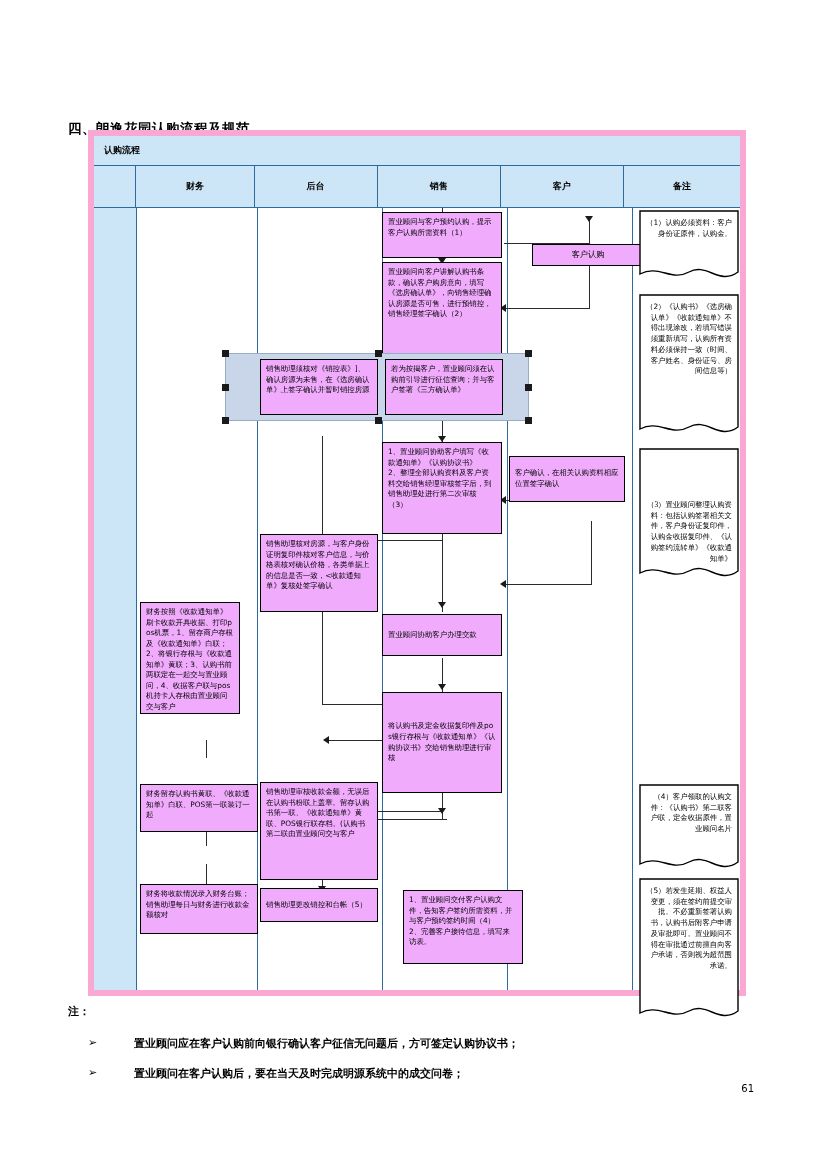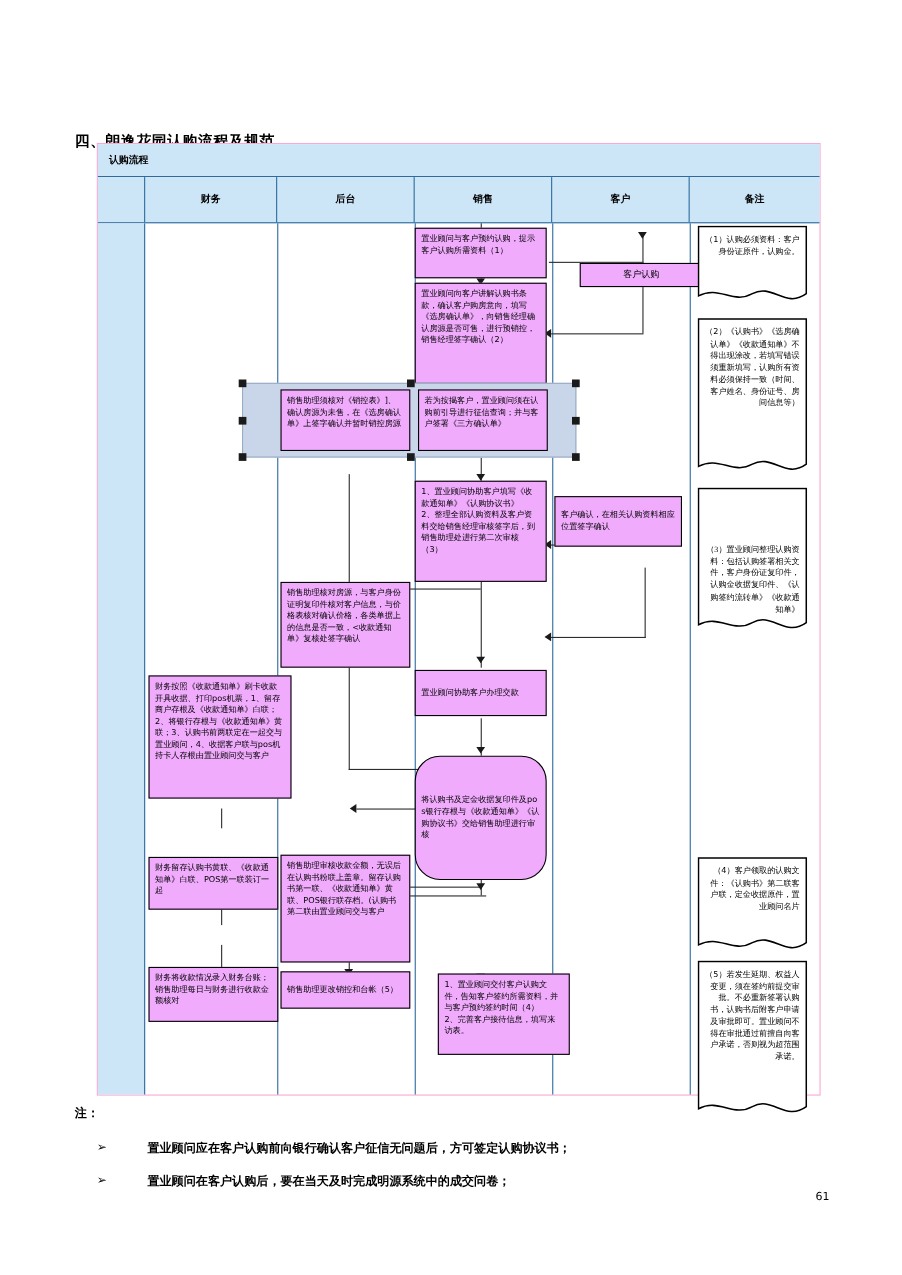--- a/index.html
+++ b/index.html
@@ -32,21 +32,21 @@
     white-space: nowrap;
     margin-top: 40px;
   }
   
   .flow-frame {
     position: absolute;
     left: 88px;
     top: 130px;
     width: 658px;
     height: 866px;
-    border: 1px solid #f9a8d4;
+    border: 6px solid #f9a8d4;
     box-sizing: border-box;
     background: #ffffff;
   }
   .flow-caption {
     position: absolute;
     left: 0; top: 0;
     width: 100%;
     height: 30px;
     background: #cde6f7;
     border-bottom: 1px solid #2d6b9f;
@@ -306,23 +306,23 @@
 
     <div class="node" style="left:288px; top:306px; width:120px; height:92px; white-space:pre-line;">1、置业顾问协助客户填写《收款通知单》《认购协议书》
 2、整理全部认购资料及客户资料交给销售经理审核签字后，到销售助理处进行第二次审核（3）</div>
 
     <div class="node" style="left:166px; top:398px; width:118px; height:78px;">销售助理核对房源，与客户身份证明复印件核对客户信息，与价格表核对确认价格，各类单据上的信息是否一致，&lt;收款通知单》复核处签字确认</div>
 
     <div class="node vcenter" style="left:415px; top:320px; width:116px; height:46px;">客户确认，在相关认购资料相应位置签字确认</div>
 
     <div class="node vcenter" style="left:288px; top:478px; width:120px; height:42px;">置业顾问协助客户办理交款</div>
 
-    <div class="node vcenter" style="left:288px; top:556px; width:120px; height:113px;border-radius:23px;">将认购书及定金收据复印件及pos银行存根与《收款通知单》《认购协议书》交给销售助理进行审核</div>
-
-    <div class="node" style="left:46px; top:483px; width:130px; height:112px;">财务按照《收款通知单》刷卡收款开具收据、打印pos机票，1、留存商户存根及《收款通知单》白联；2、将银行存根与《收款通知单》黄联；3、认购书前两联定在一起交与置业顾问，4、收据客户联与pos机持卡人存根由置业顾问交与客户</div>
+    <div class="node vcenter" style="left:288px; top:556px; width:120px; height:101px;">将认购书及定金收据复印件及pos银行存根与《收款通知单》《认购协议书》交给销售助理进行审核</div>
+
+    <div class="node" style="left:46px; top:466px; width:100px; height:112px;">财务按照《收款通知单》刷卡收款开具收据、打印pos机票，1、留存商户存根及《收款通知单》白联；2、将银行存根与《收款通知单》黄联；3、认购书前两联定在一起交与置业顾问，4、收据客户联与pos机持卡人存根由置业顾问交与客户</div>
 
     <div class="node" style="left:46px; top:648px; width:118px; height:48px;">财务留存认购书黄联、《收款通知单》白联、POS第一联装订一起</div>
 
     <div class="node" style="left:46px; top:748px; width:118px; height:50px;">财务将收款情况录入财务台账；销售助理每日与财务进行收款金额核对</div>
 
     <div class="node" style="left:166px; top:646px; width:118px; height:98px;">销售助理审核收款金额，无误后在认购书粉联上盖章。留存认购书第一联、《收款通知单》黄联、POS银行联存档。(认购书第二联由置业顾问交与客户</div>
 
     <div class="node vcenter" style="left:166px; top:752px; width:118px; height:34px;">销售助理更改销控和台帐（5）</div>
 
     <div class="node" style="left:288px; top:754px; width:120px; height:74px; white-space:pre-line;margin-left:21px;">1、置业顾问交付客户认购文件，告知客户签约所需资料，并与客户预约签约时间（4）

